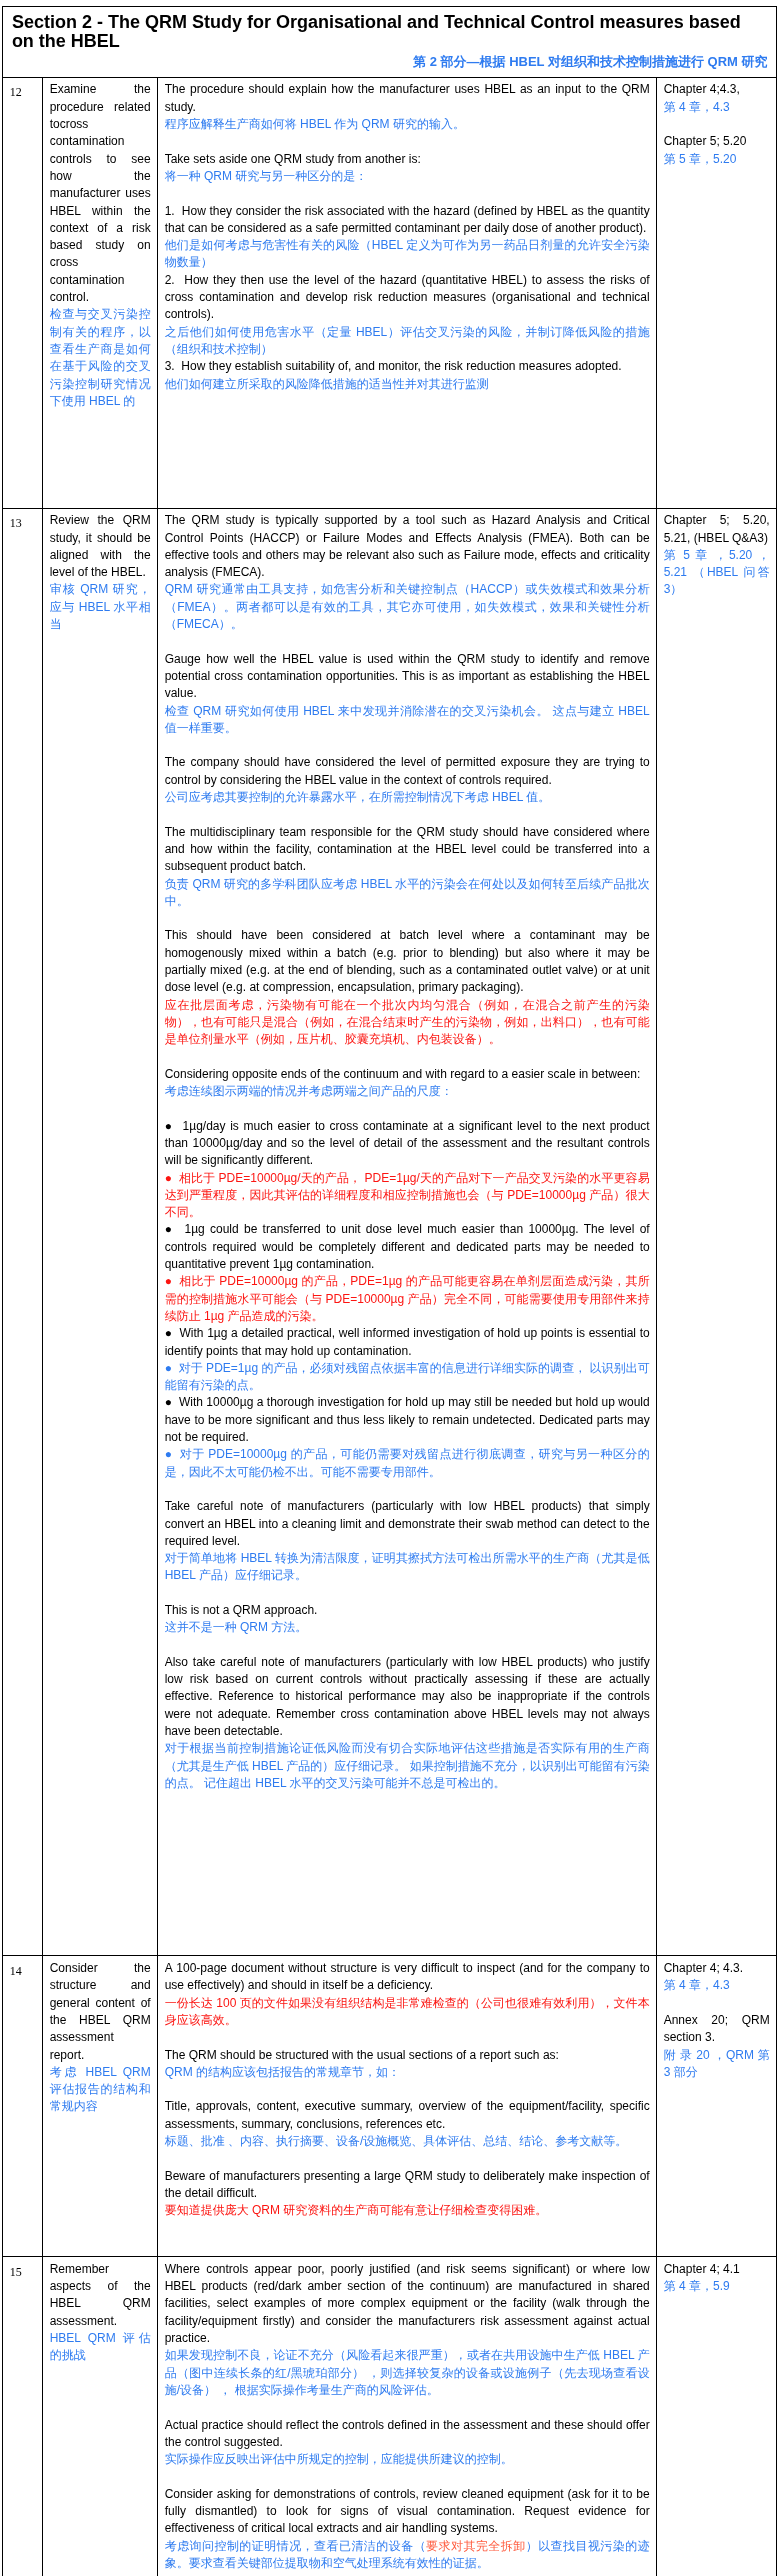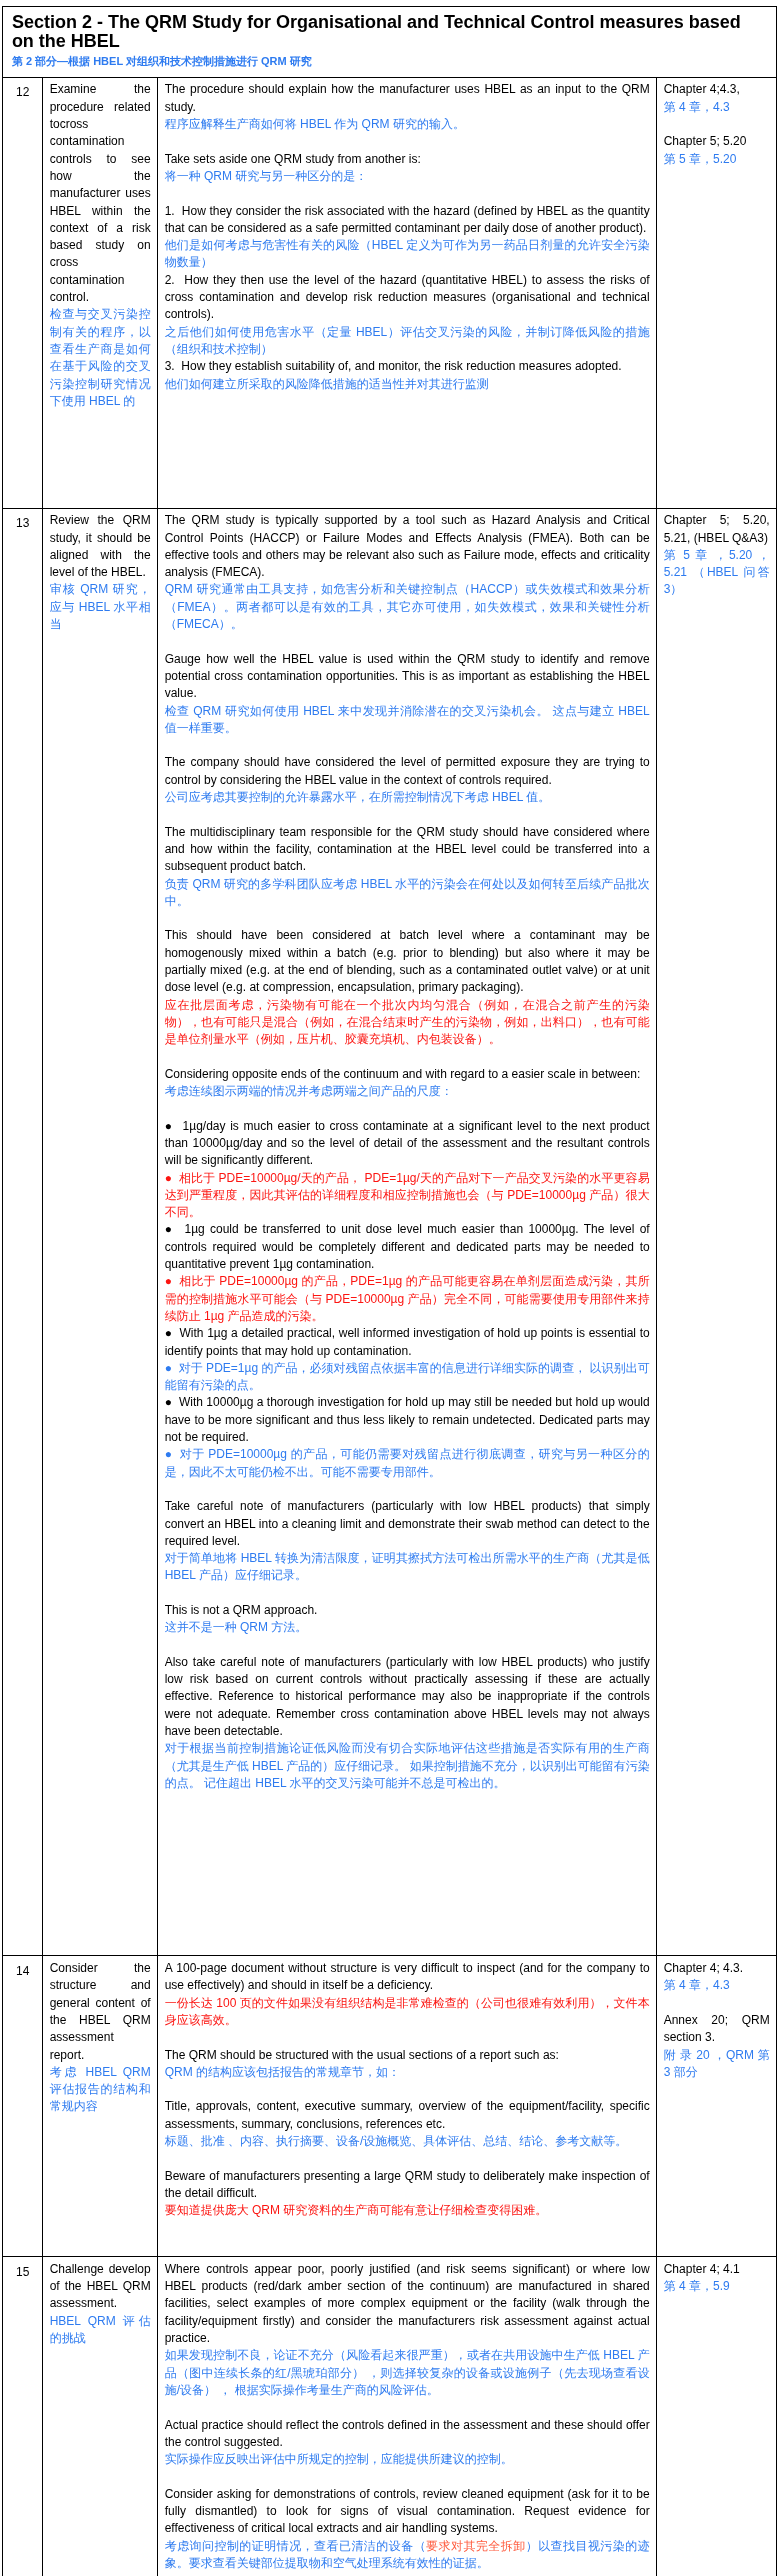--- a/index.html
+++ b/index.html
@@ -5,22 +5,22 @@
   :root{
     --blue:#2e7bf0; --red:#fc1511; --inline-red:#ff5a3d; --border:#000000;
   }
   html,body{margin:0;padding:0;background:#ffffff;}
   body{font-family:"Liberation Sans","DejaVu Sans",sans-serif;color:#000;}
   .page{width:775px;margin:5.8px 0 5.8px 2.2px;}
   table.qrm{table-layout:fixed;width:775px;border-collapse:collapse;border:1.4px solid var(--border);}
   td{border:0.7px solid var(--border);vertical-align:top;padding:3.6px 6.5px 4.3px 6.5px;font-size:12px;line-height:17.3px;overflow:hidden;}
   td.hdr{padding:5.8px 8.7px;border-bottom:1.4px solid var(--border);}
   .hdr-en{font-weight:bold;font-size:18px;line-height:19.5px;color:#000;}
-  .hdr-zh{font-weight:bold;font-size:11px;line-height:19.5px;color:var(--blue);}
-  td.num{text-align:center;padding-top:6.5px;}
+  .hdr-zh{font-weight:bold;font-size:13px;line-height:19.5px;color:var(--blue);text-align:right;}
+  td.num{text-align:left;padding-top:6.5px;font-family:Liberation Serif, serif;}
   p.blk{margin:0;text-align:justify;}
   .en{color:#000;}
   .zh{color:var(--blue);margin-top:36px;}
   .zhred{color:var(--red);}
   .redspan{color:var(--inline-red);}
   .gap{height:17.3px;}
   .indent{margin-left:35px;}
   .bullet{margin-left:35px;}
   .bullet::before{content:"\25CF\00a0\00a0";}
 </style>
@@ -143,21 +143,21 @@
             <p class="blk en">Chapter 4; 4.3.</p>
             <p class="blk zh">第 4 章，4.3</p>
             <p class="blk gap"></p>
             <p class="blk en">Annex 20; QRM section 3.</p>
             <p class="blk zh">附 录 20 ，QRM 第 3 部分</p>
           </td>
         </tr>
         <tr>
           <td class="num" style="height: 361px;">15</td>
           <td>
-            <p class="blk en">Challenge develop of the HBEL QRM assessment.</p>
+            <p class="blk en">Remember aspects of the HBEL QRM assessment.</p>
             <p class="blk zh">HBEL QRM 评估的挑战</p>
           </td>
           <td>
             <p class="blk en">Where controls appear poor, poorly justified (and risk seems significant) or where low HBEL products (red/dark amber section of the continuum) are manufactured in shared facilities, select examples of more complex equipment or the facility (walk through the facility/equipment firstly) and consider the manufacturers risk assessment against actual practice.</p>
             <p class="blk zh">如果发现控制不良，论证不充分（风险看起来很严重），或者在共用设施中生产低 HBEL 产品（图中连续长条的红/黑琥珀部分） ，则选择较复杂的设备或设施例子（先去现场查看设施/设备） ， 根据实际操作考量生产商的风险评估。</p>
             <p class="blk gap"></p>
             <p class="blk en">Actual practice should reflect the controls defined in the assessment and these should offer the control suggested.</p>
             <p class="blk zh">实际操作应反映出评估中所规定的控制，应能提供所建议的控制。</p>
             <p class="blk gap"></p>
             <p class="blk en">Consider asking for demonstrations of controls, review cleaned equipment (ask for it to be fully dismantled) to look for signs of visual contamination. Request evidence for effectiveness of critical local extracts and air handling systems.</p>

